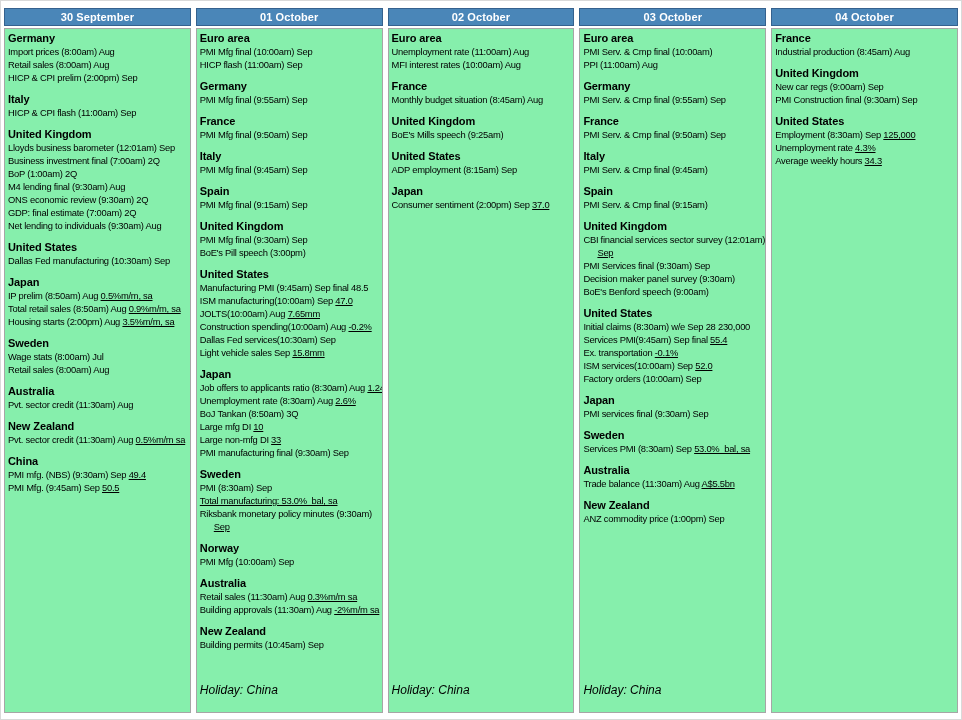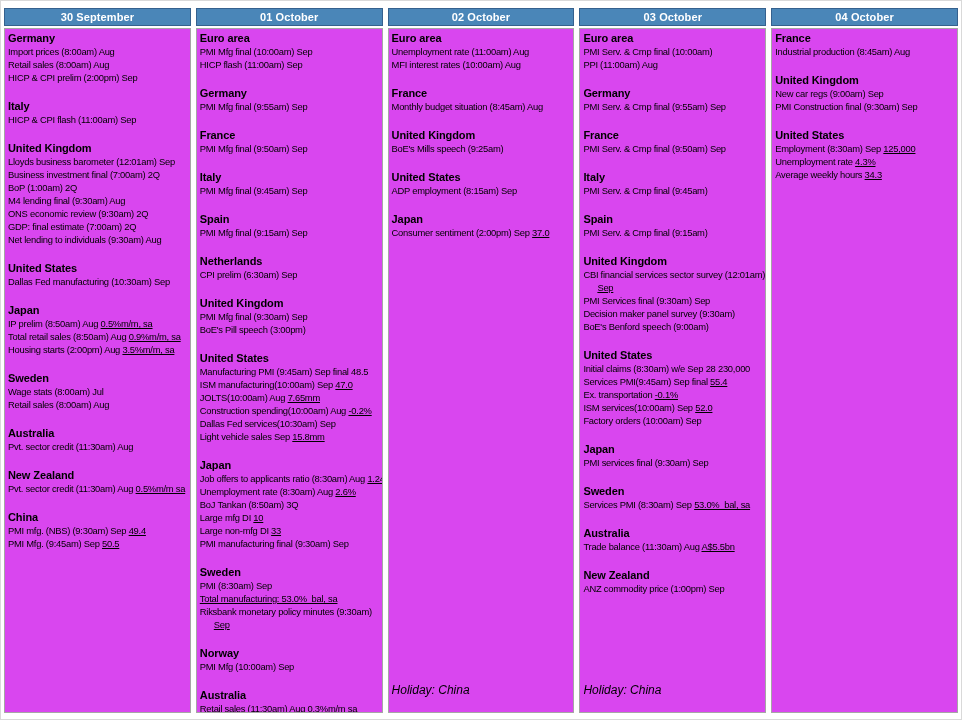--- a/index.html
+++ b/index.html
@@ -7,24 +7,24 @@
   .page{position:relative;width:962px;height:720px;box-sizing:border-box;
         border:1px solid var(--outer-border,#d9d9d9);background:#fff;}
   .cols{display:flex;gap:5px;box-sizing:border-box;height:100%;
         padding:7px 3px 6px 3px;}
   .col{flex:1 1 0;min-width:0;display:flex;flex-direction:column;}
   .hdr{height:18px;box-sizing:border-box;line-height:16px;
        background:var(--header-bg,#4a86b8);border:1px solid var(--header-border,#35618e);
        color:#fff;font-weight:bold;font-size:11px;text-align:center;
        letter-spacing:0.1px;}
   .cbody{flex:1 1 auto;margin-top:2px;box-sizing:border-box;
-        border:1px solid var(--cell-border,#a6a6a6);background:#d946ef;
+        border:1px solid var(--cell-border,#a6a6a6);background:#86efac;
         padding:3px 16px 8px 3px;display:flex;flex-direction:column;
         overflow:hidden;}
-  .group + .group{margin-top:16px;}
+  .group + .group{margin-top:9px;}
   .country{font-weight:bold;font-size:11px;line-height:13px;white-space:pre;
            letter-spacing:-0.1px;}
   .event{font-size:9.4px;line-height:13px;white-space:pre;letter-spacing:-0.25px;}
   .event.indent{padding-left:14px;text-decoration:underline;}
   .u{text-decoration:underline;}
   .holiday{margin-top:auto;font-style:italic;font-size:12px;line-height:13px;
            padding-bottom:7px;white-space:pre;}
 </style>
 </head>
 <body>
@@ -102,24 +102,20 @@
           </div>
           <div class="group">
             <div class="country">Italy</div>
             <div class="event">PMI Mfg final (9:45am) Sep</div>
           </div>
           <div class="group">
             <div class="country">Spain</div>
             <div class="event">PMI Mfg final (9:15am) Sep</div>
           </div>
           <div class="group">
-            <div class="country">Netherlands</div>
-            <div class="event">CPI prelim (6:30am) Sep</div>
-          </div>
-          <div class="group">
             <div class="country">United Kingdom</div>
             <div class="event">PMI Mfg final (9:30am) Sep</div>
             <div class="event">BoE's Pill speech (3:00pm)</div>
           </div>
           <div class="group">
             <div class="country">United States</div>
             <div class="event">Manufacturing PMI (9:45am) Sep final 48.5</div>
             <div class="event">ISM manufacturing(10:00am) Sep <span class="u">47.0</span></div>
             <div class="event">JOLTS(10:00am) Aug <span class="u">7.65mm</span></div>
             <div class="event">Construction spending(10:00am) Aug <span class="u">-0.2%</span></div>

